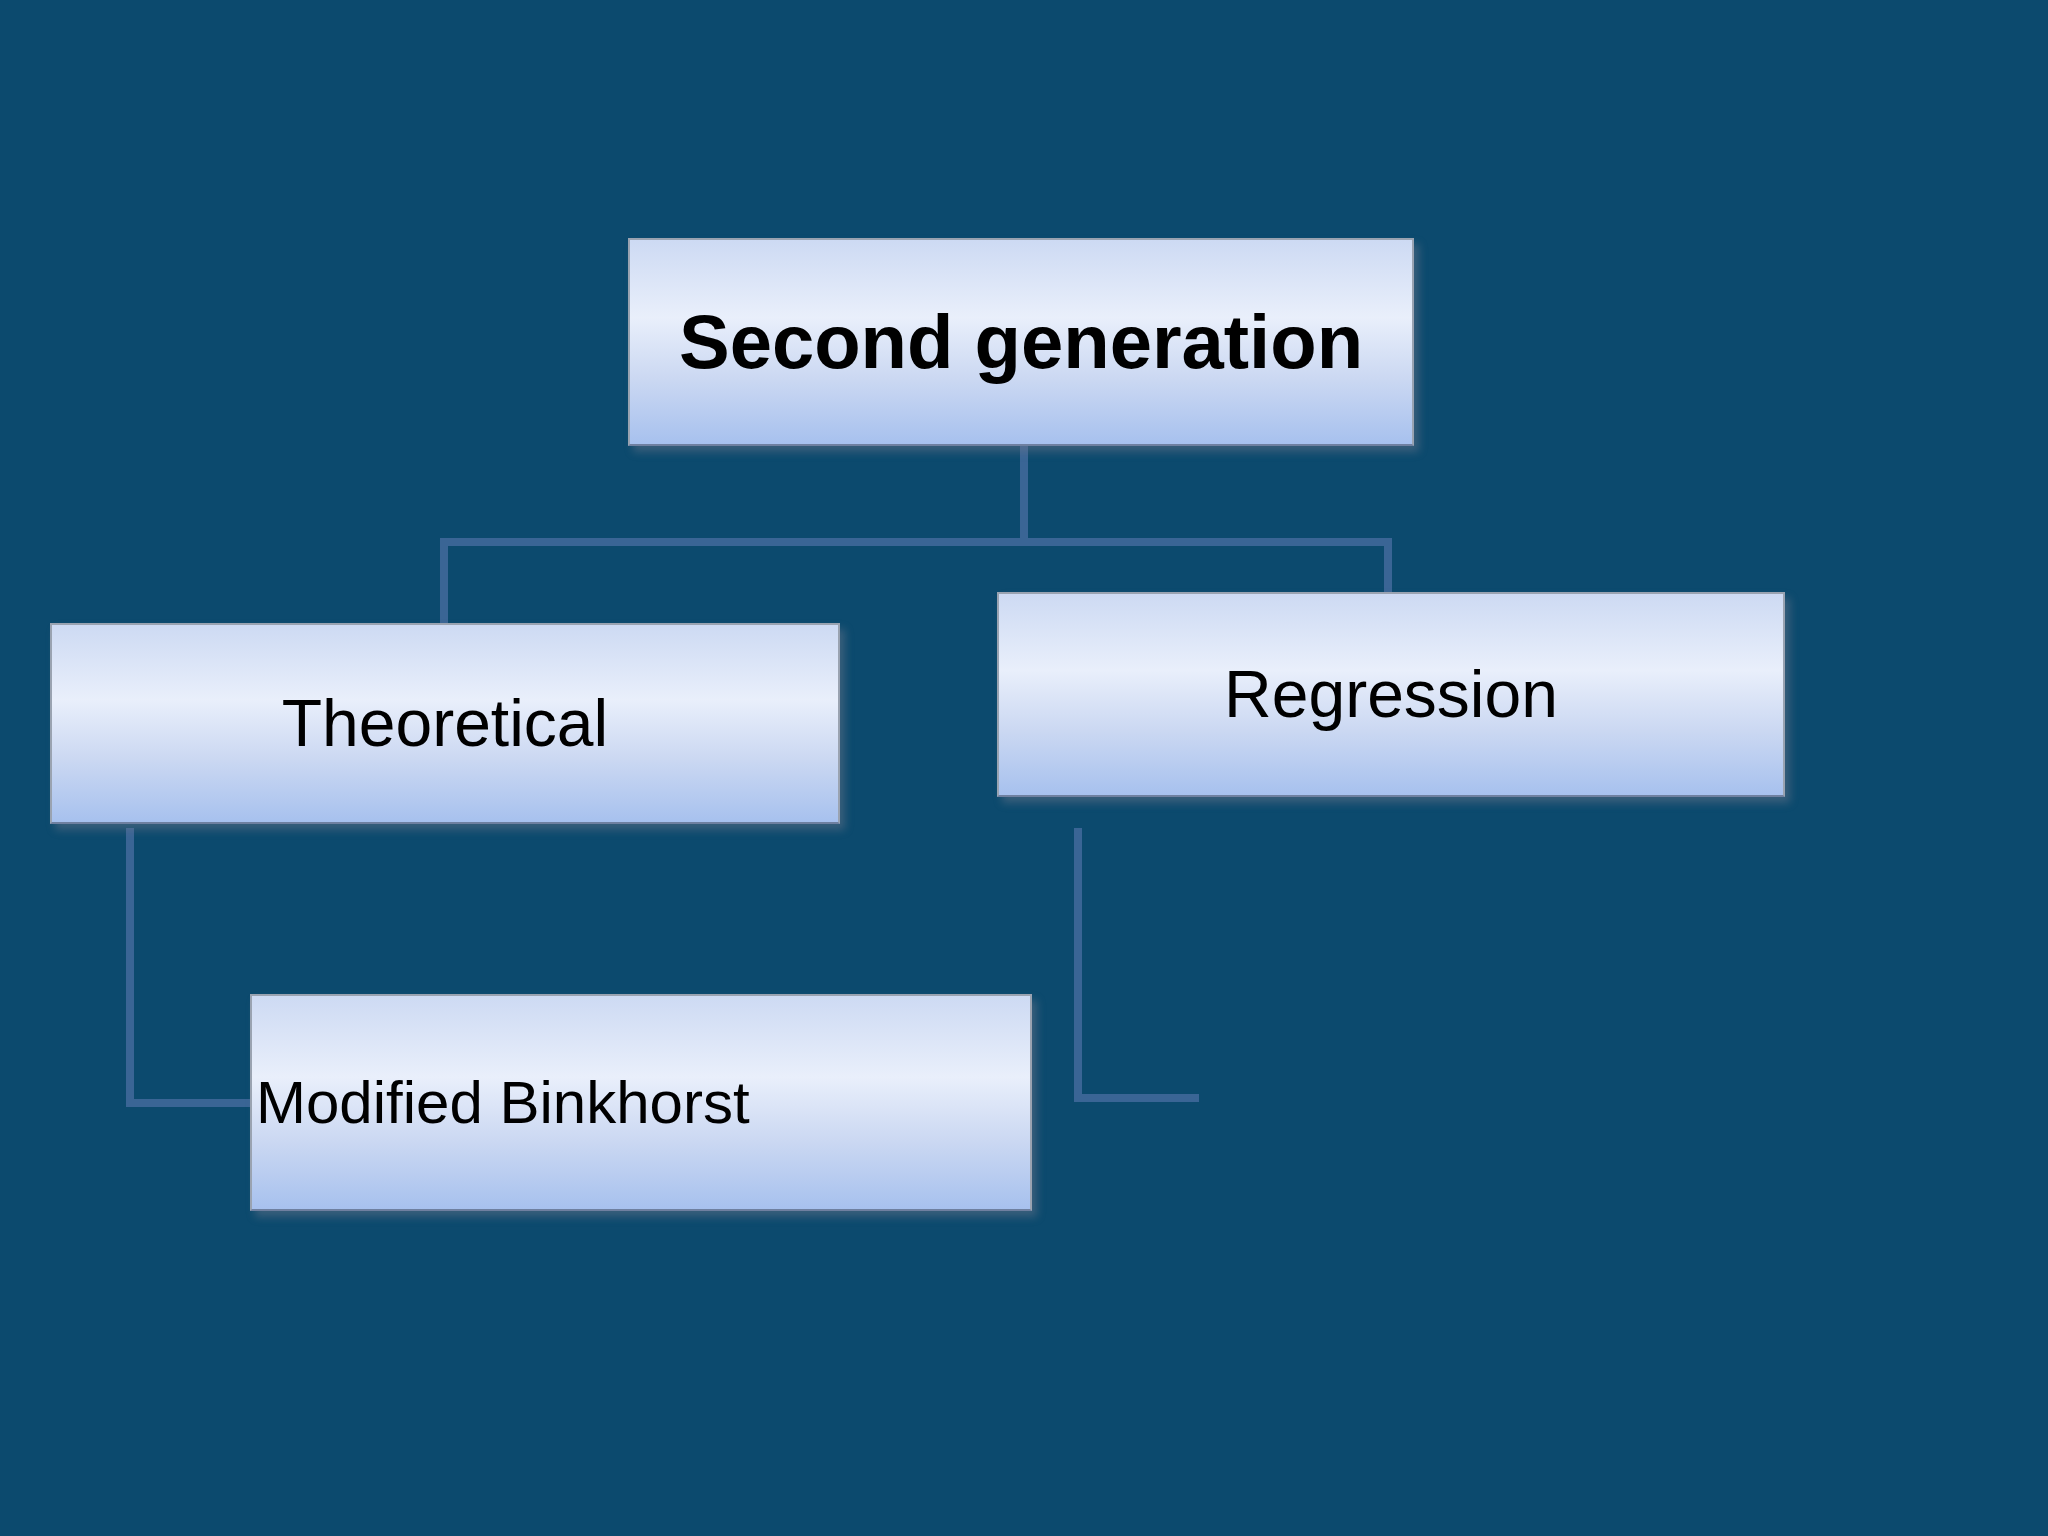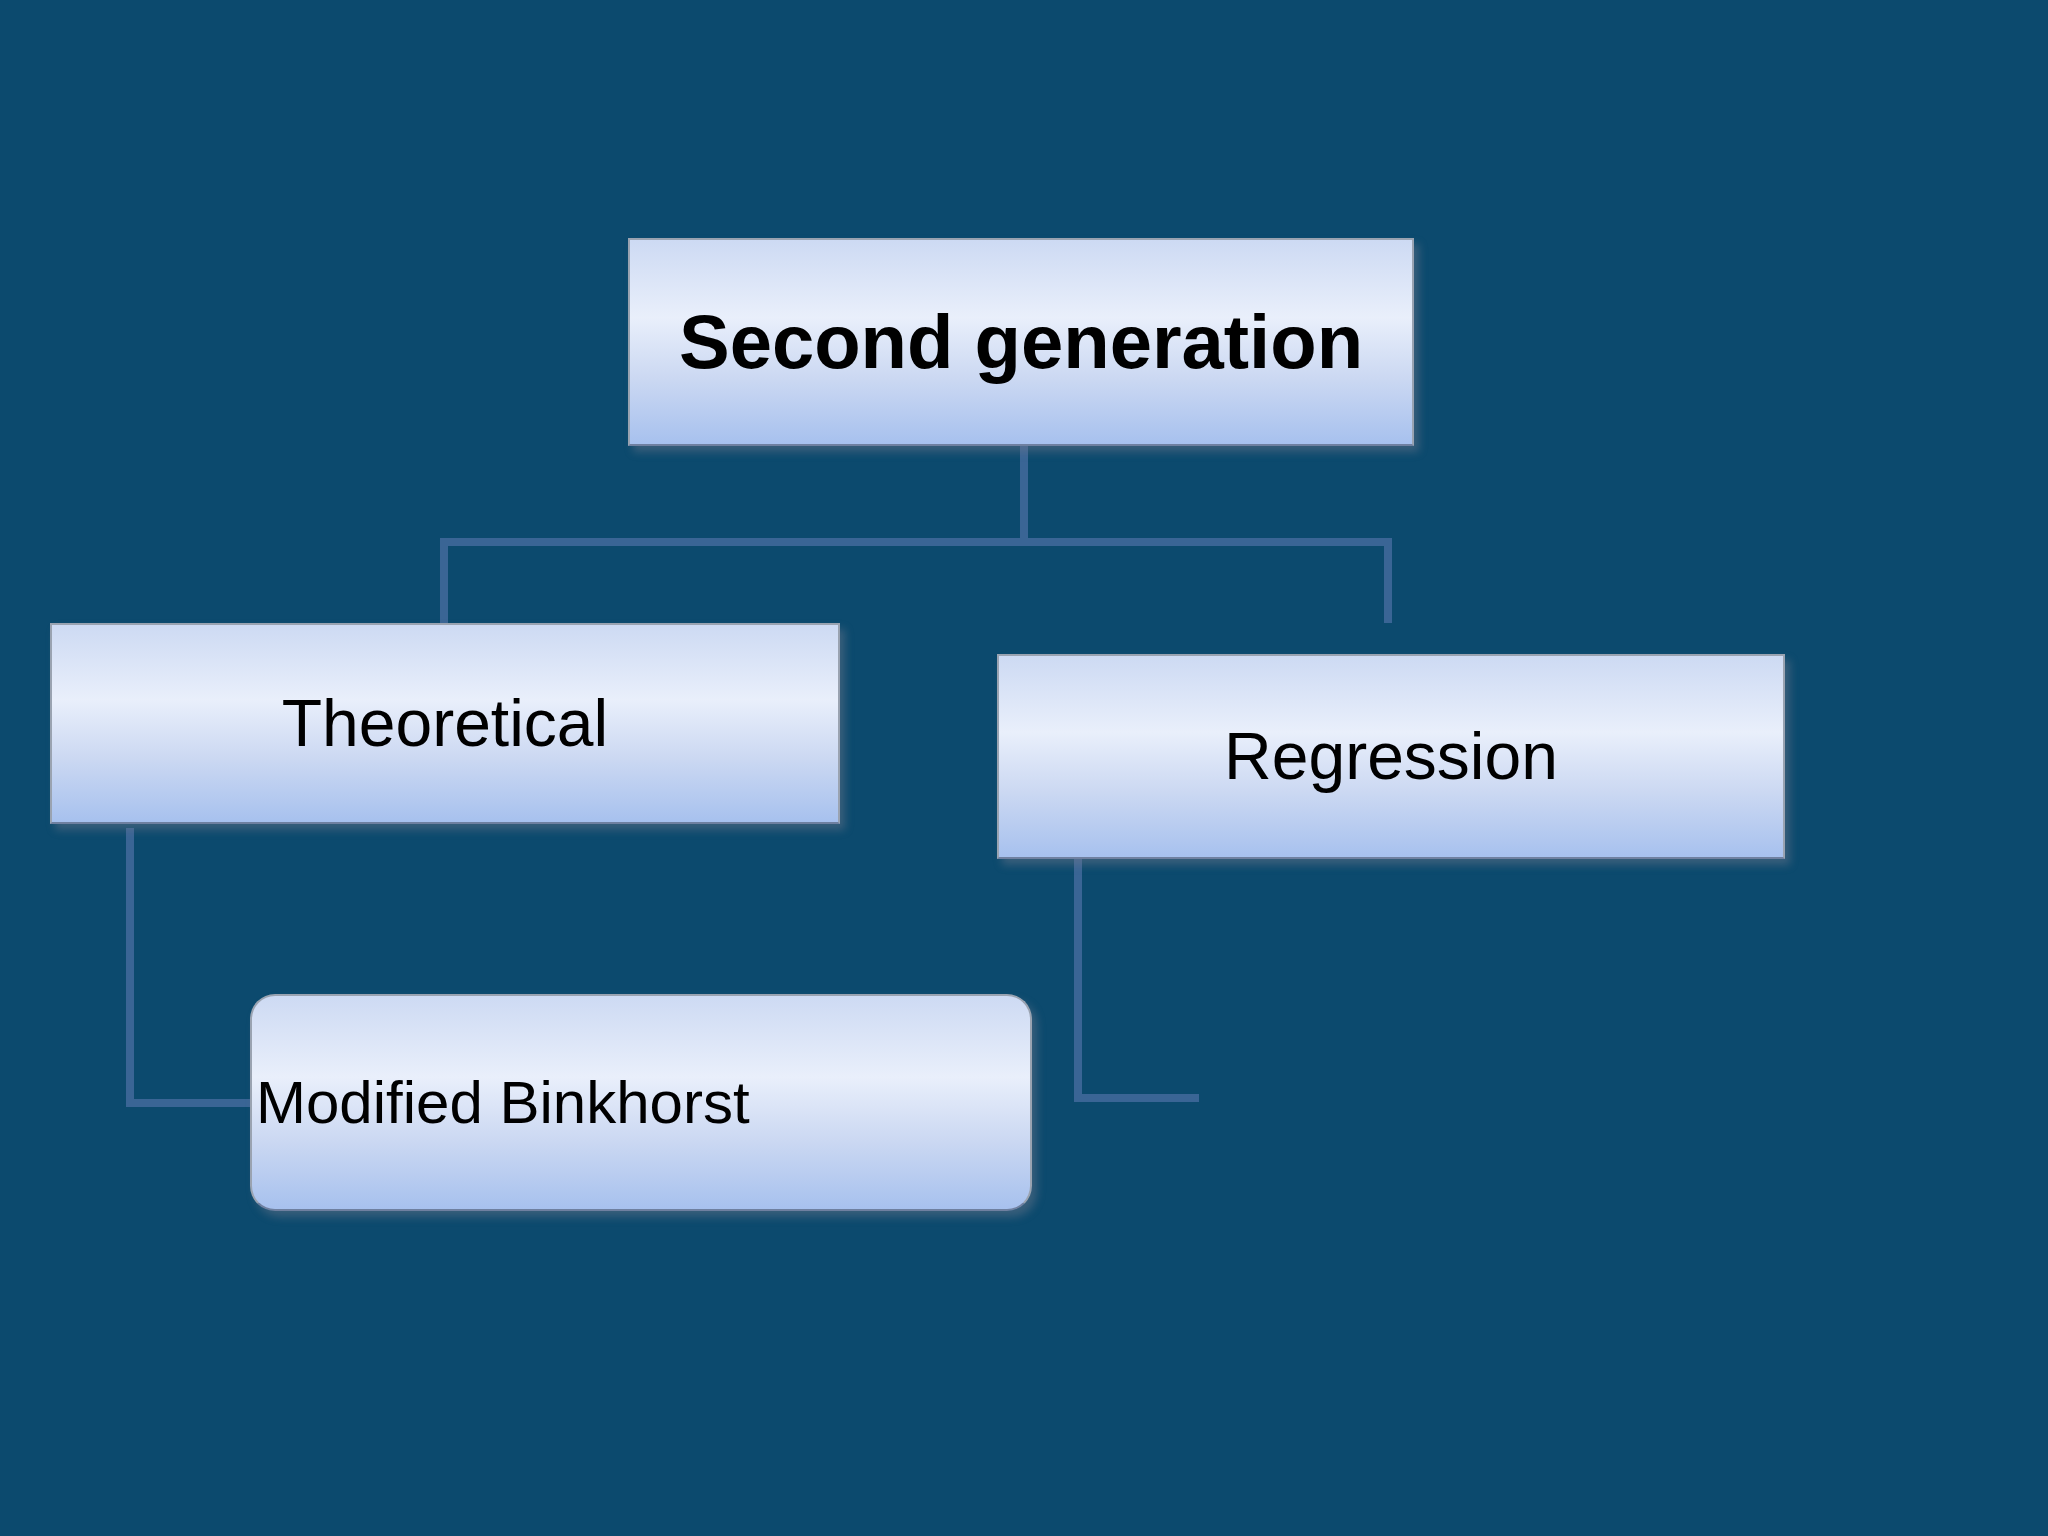--- a/index.html
+++ b/index.html
@@ -36,30 +36,29 @@
   .node-root {
     left: 628px; top: 238px; width: 786px; height: 208px;
     font-size: 76px;
     font-weight: bold;
   }
   .node-theoretical {
     left: 50px; top: 623px; width: 790px; height: 201px;
     font-size: 66px;
   }
   .node-regression {
-    left: 997px; top: 654px; width: 788px; height: 205px;
+    left: 997px; top: 592px; width: 788px; height: 205px;
     font-size: 66px;
   }
   .node-modified-binkhorst {
     left: 250px; top: 994px; width: 782px; height: 217px;
     font-size: 60px;
     justify-content: flex-start;
     text-align: left;
     padding-left: 4px;
-    border-radius: 25px;
   }
   .node-srk-ii {
     left: 1195px; top: 993px; width: 784px; height: 212px;
     font-size: 60px;
   }
   .connector {
     position: absolute;
     background: #3a6595;
   }
   

